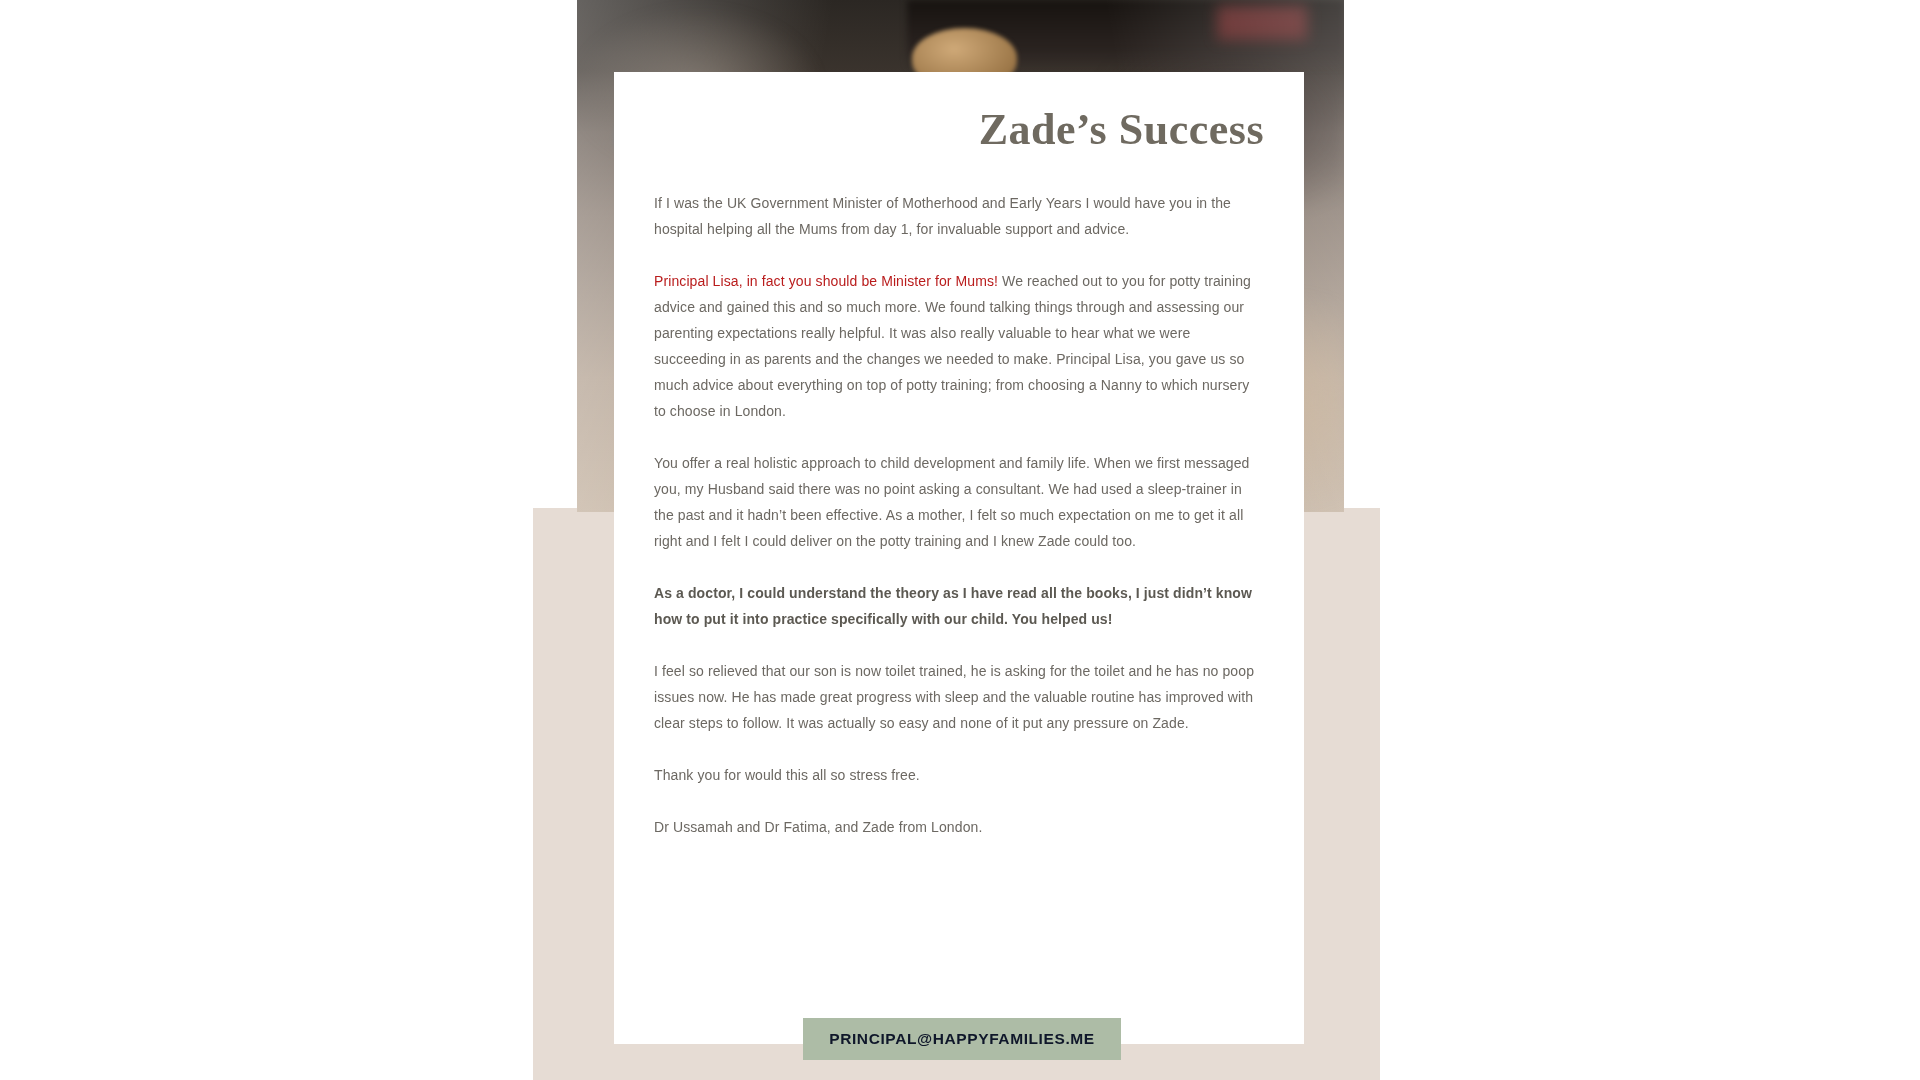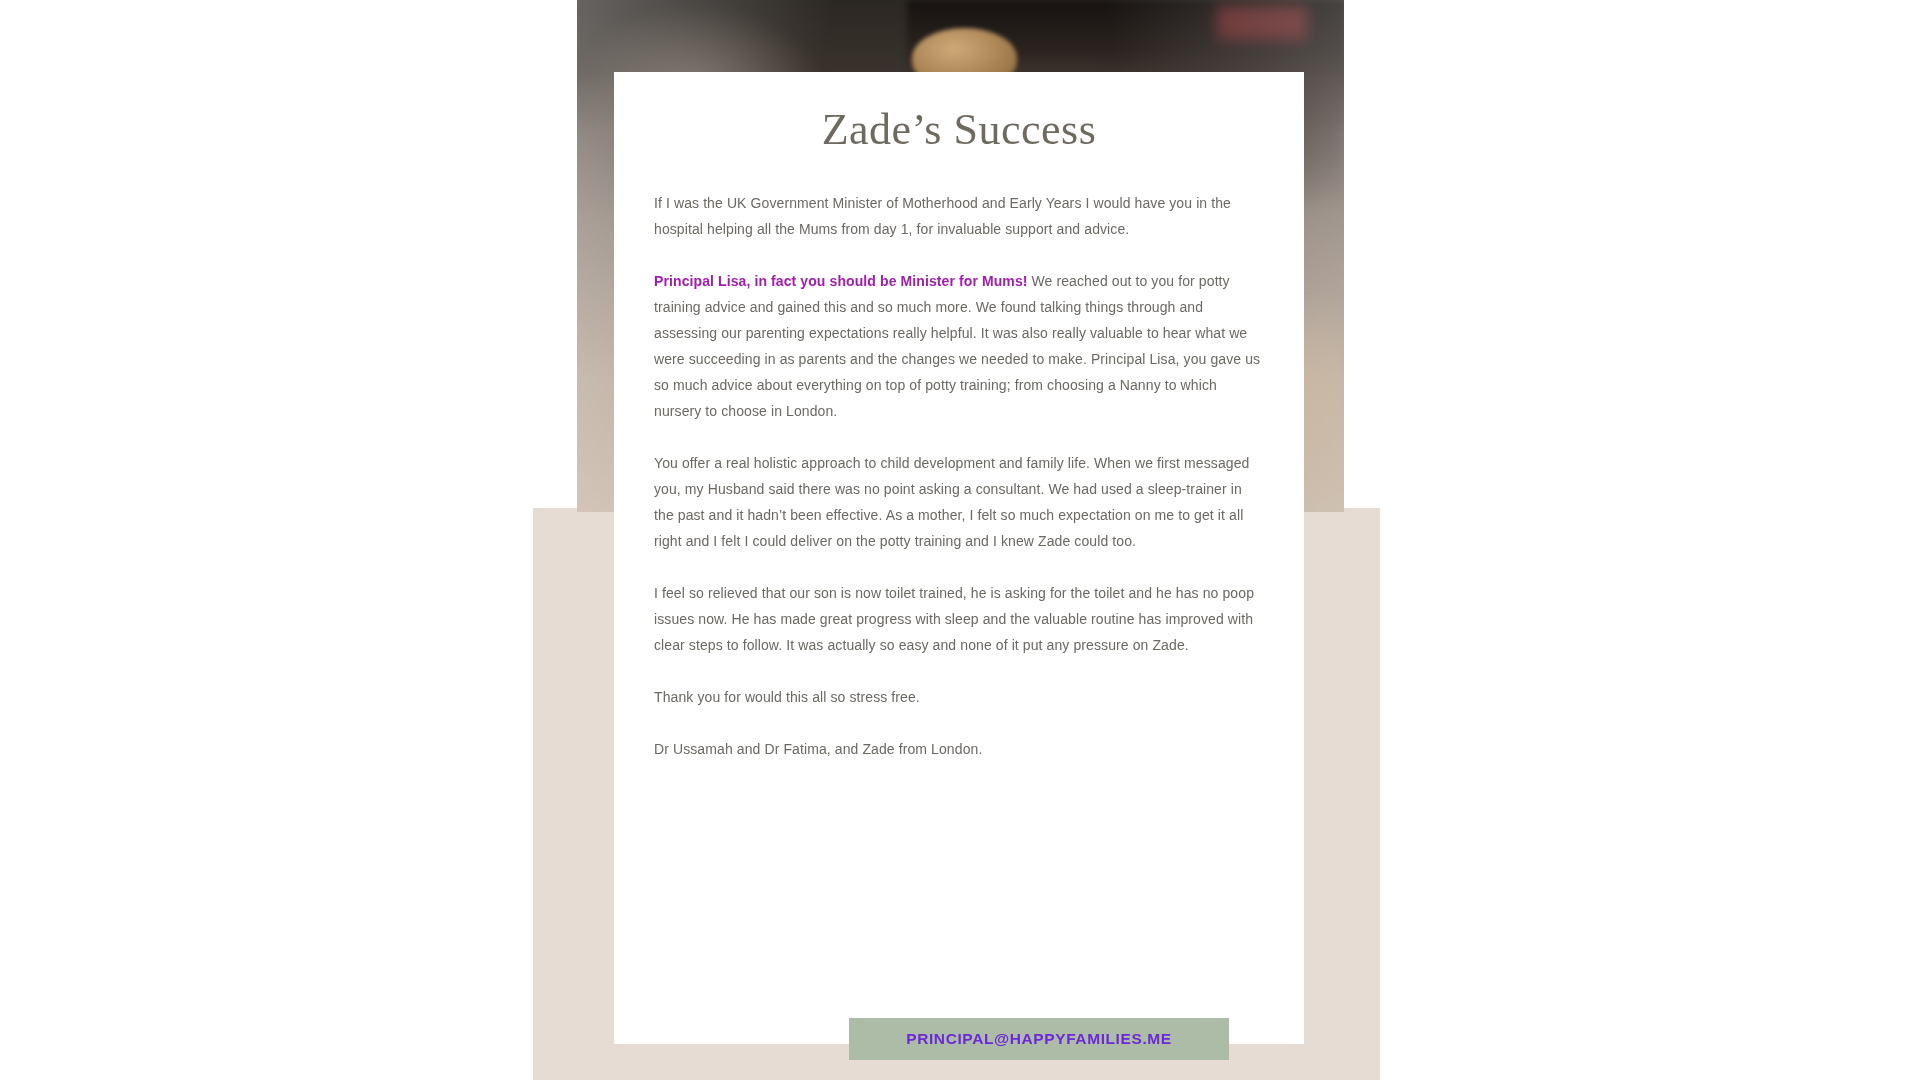--- a/index.html
+++ b/index.html
@@ -102,66 +102,65 @@
 
   .card-inner {
     padding: 34px 40px 0 40px;
   }
 
   .title {
     font-family: "Liberation Serif", serif;
     font-size: 44px;
     line-height: 1.1;
     color: #6f6a60;
-    text-align: center;
-    font-weight: 400;
+    text-align: right;
+    font-weight: 700;
     letter-spacing: .5px;
     margin: 0 0 36px 0;
   }
 
   p.body {
     font-size: 14px;
     line-height: 26px;
     color: #6c6862;
     margin: 0 0 26px 0;
     letter-spacing: .1px;
   }
   p.body:last-of-type { margin-bottom: 16px; }
 
   .strong-lead {
-    font-weight: bold;
-    color: #a21caf;
+    font-weight: normal;
+    color: #b91c1c;
   }
 
   p.body.bold-para {
     font-weight: bold;
     color: #5c5952;
   }
 
   .signoff { margin-top: 0; }
 
   .email-btn {
     position: absolute;
     left: 803px;
     top: 1018px;
-    width: 380px;
+    width: 318px;
     height: 42px;
     background: #adbca6;
-    color: #6d28d9;
+    color: #0f172a;
     font-size: 15.5px;
     font-weight: bold;
     letter-spacing: .6px;
     display: flex;
     align-items: center;
     justify-content: center;
     text-transform: uppercase;
     cursor: pointer;
     border: none;
     font-family: "Liberation Sans", sans-serif;
-    margin-left: 46px;
   }
 </style>
 </head>
 <body>
 
 <div class="page">
 
   <div class="beige-band"></div>
 
   <div class="hero-photo">
@@ -178,20 +177,21 @@
     <div class="card-inner">
 
       <h1 class="title">Zade’s Success</h1>
 
       <p class="body">If I was the UK Government Minister of Motherhood and Early Years I would have you in the hospital helping all the Mums from day 1, for invaluable support and advice.</p>
 
       <p class="body"><span class="strong-lead">Principal Lisa, in fact you should be Minister for Mums!</span><span> We reached out to you for potty training advice and gained this and so much more. We found talking things through and assessing our parenting expectations really helpful. It was also really valuable to hear what we were succeeding in as parents and the changes we needed to make. Principal Lisa, you gave us so much advice about everything on top of potty training; from choosing a Nanny to which nursery to choose in London.</span></p>
 
       <p class="body">You offer a real holistic approach to child development and family life. When we first messaged you, my Husband said there was no point asking a consultant. We had used a sleep-trainer in the past and it hadn’t been effective. As a mother, I felt so much expectation on me to get it all right and I felt I could deliver on the potty training and I knew Zade could too.</p>
 
+      <p class="body bold-para">As a doctor, I could understand the theory as I have read all the books, I just didn’t know how to put it into practice specifically with our child. You helped us!</p>
 
       <p class="body">I feel so relieved that our son is now toilet trained, he is asking for the toilet and he has no poop issues now. He has made great progress with sleep and the valuable routine has improved with clear steps to follow. It was actually so easy and none of it put any pressure on Zade.</p>
 
       <p class="body">Thank you for would this all so stress free.</p>
 
       <p class="body signoff">Dr Ussamah and Dr Fatima, and Zade from London.</p>
 
     </div>
   </div>
 

